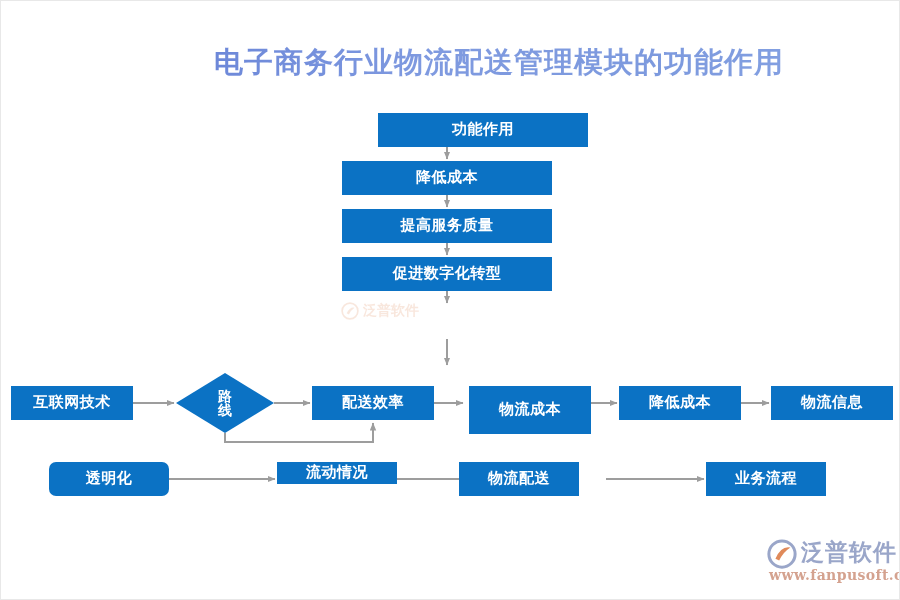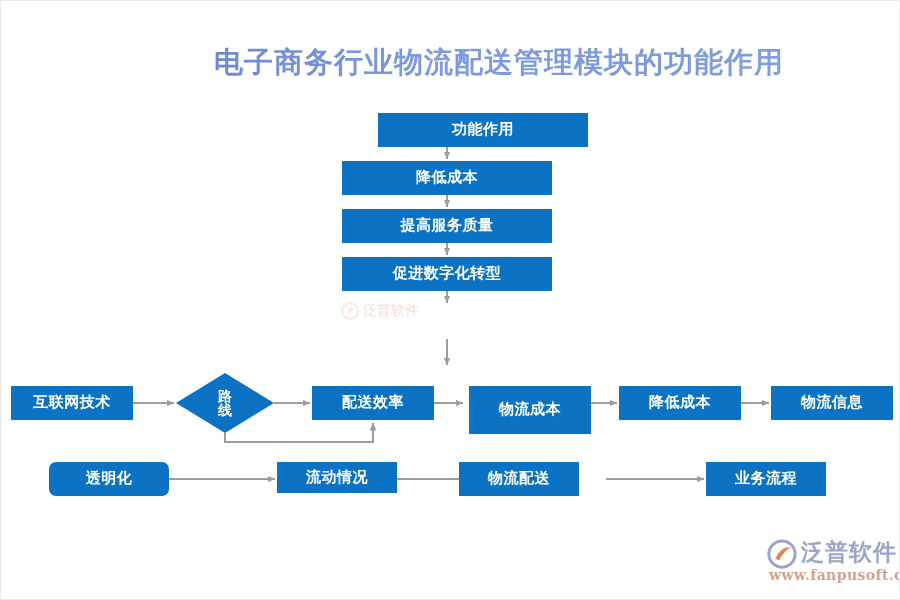--- a/index.html
+++ b/index.html
@@ -203,21 +203,21 @@
         <span>线</span>
       </div>
   </div>
 
   <div class="node" style="left:311px; top:385px; width:122px; height:34px;">配送效率</div>
   <div class="node" style="left:468px; top:385px; width:122px; height:48px;">物流成本</div>
   <div class="node" style="left:618px; top:385px; width:122px; height:34px;">降低成本</div>
   <div class="node" style="left:770px; top:385px; width:122px; height:34px;">物流信息</div>
 
   <div class="node" style="left:48px; top:461px; width:120px; height:34px;border-radius:7px;">透明化</div>
-  <div class="node" style="left:276px; top:461px; width:120px; height:31px;">流动情况</div>
+  <div class="node" style="left:276px; top:461px; width:120px; height:22px;">流动情况</div>
   <div class="node" style="left:458px; top:461px; width:120px; height:34px;">物流配送</div>
   <div class="node" style="left:705px; top:461px; width:120px; height:34px;">业务流程</div>
 
   <div id="logo">
     <svg class="mark" viewBox="0 0 32 32">
       <path d="M16 2 A14 14 0 1 0 16 30 A14 14 0 1 0 16 2 Z" fill="none" stroke="#9aa6c9" stroke-width="3.2"></path>
       <path d="M9 21 Q15 7 25 9 Q17 14 13 23 Z" fill="#e08a5a"></path>
     </svg>
     <div class="brand">泛普软件</div>
     <div class="url">www.fanpusoft.com</div>

